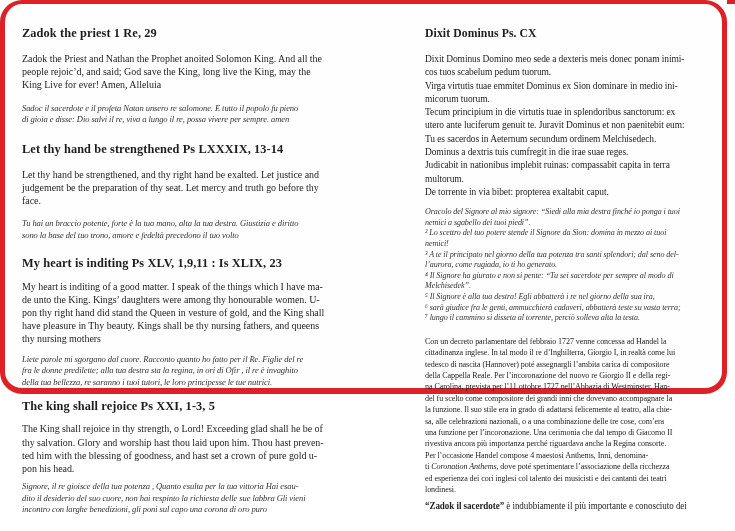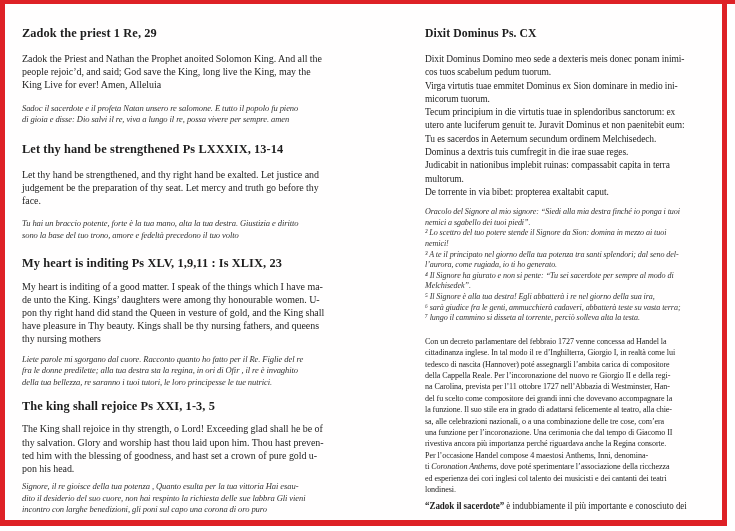--- a/index.html
+++ b/index.html
@@ -3,25 +3,26 @@
 <meta charset="utf-8">
 <style>
   html,body{margin:0;padding:0;background:#ffffff;}
   body{
     width:735px;height:531px;overflow:hidden;position:relative;
     font-family:"Liberation Serif","DejaVu Serif",serif;
     color:#242424;
   }
   
   .frame{
-    position:absolute;left:0;top:0;width:727px;height:526px;
+    position:absolute;left:0;top:0;width:727px;height:394px;
     box-sizing:border-box;
     border-style:solid;border-color:#de2126;
     border-width:4px 5px 6px 5px;
     background:#fffefe;
+    border-radius:22px;
   }
   .top-ext{position:absolute;left:727px;top:0;width:8px;height:4px;background:#de2126;}
 
   .col{position:absolute;top:0;transform-origin:0 0;}
   .col-left{left:17px;width:370px;transform:scaleX(0.95);padding-top:21px;}
   .col-right{left:420px;width:332px;transform:scaleX(0.90);padding-top:21px;}
 
   .heading{
     font-size:13px;line-height:16px;font-weight:bold;color:#1d1d1d;
     margin:0;letter-spacing:0.1px;

